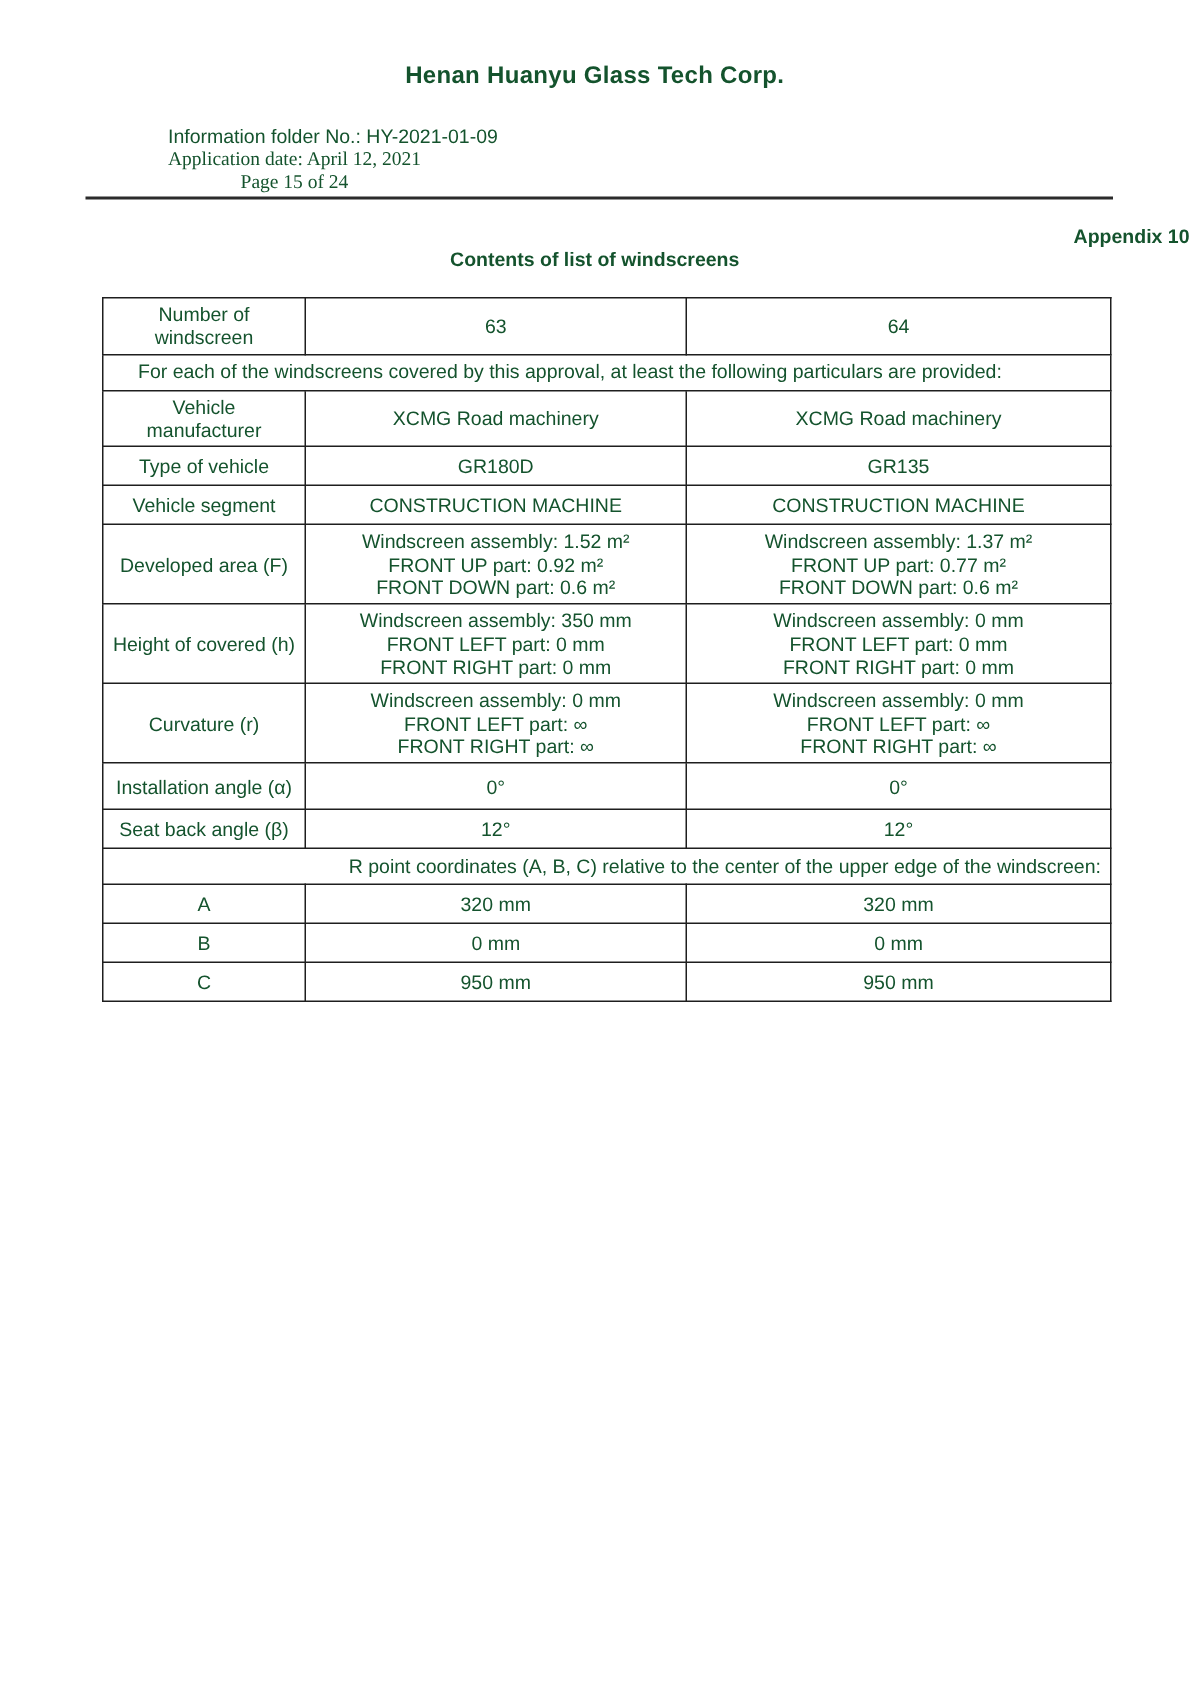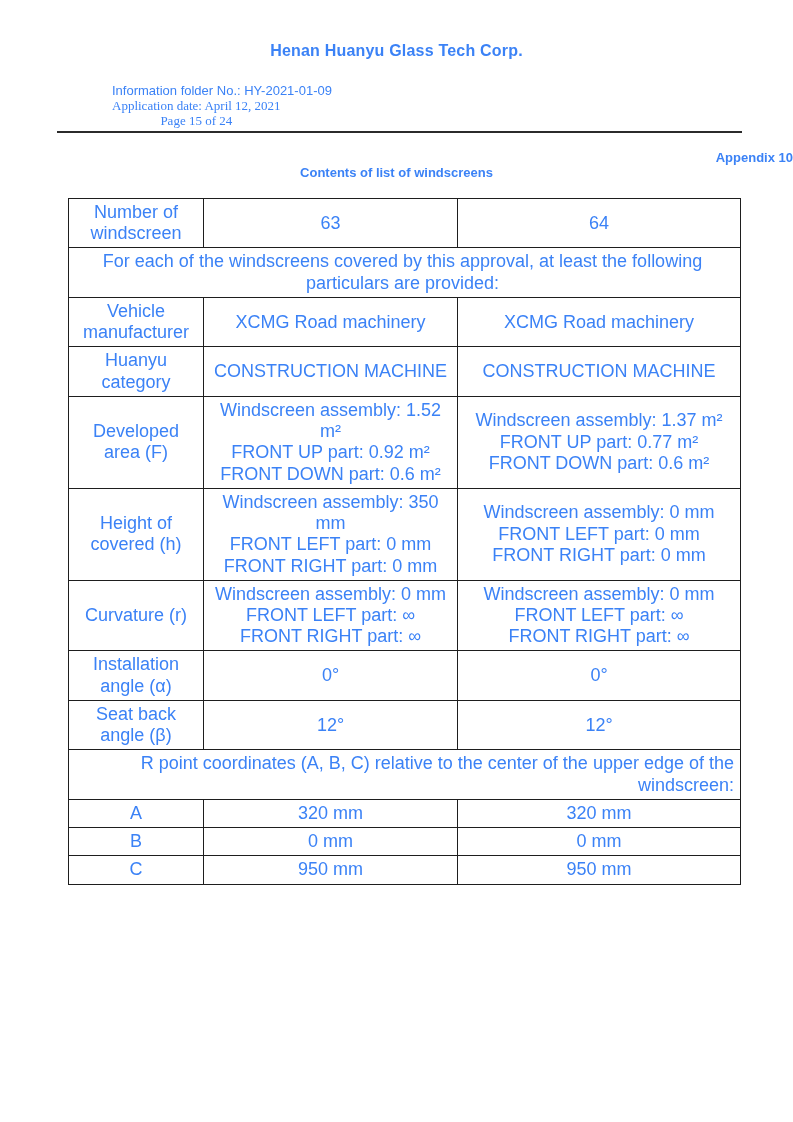--- a/index.html
+++ b/index.html
@@ -3,21 +3,21 @@
 <meta charset="utf-8">
 <style>
   * { box-sizing: border-box; }
   html, body { margin: 0; padding: 0; background: #ffffff; }
   .page {
     position: relative;
     width: 793px;
     height: 1122px;
     background: #ffffff;
     font-family: "Liberation Sans", sans-serif;
-    color: #3b82f6;
+    color: #14532d;
     overflow: hidden;
   }
   .company-title {
     padding-top: 42px;
     text-align: center;
     font-size: 16px;
     font-weight: bold;
     letter-spacing: 0.2px;
   }
   .info-block {
@@ -45,32 +45,32 @@
   .doc-subtitle {
     text-align: center;
     font-size: 13px;
     font-weight: bold;
   }
   table.spec-table {
     margin: 18px 0 0 68px;
     width: 672px;
     border-collapse: collapse;
     table-layout: fixed;
-    font-size: 18px;
+    font-size: 13px;
     line-height: 1.18;
     border-radius: 15px;
   }
   table.spec-table td {
     border: 1px solid #1e1e1e;
     padding: 3px 6px;
     text-align: center;
     vertical-align: middle;
   }
   td.multiline { white-space: pre-line; }
-  td.span-cell.align-left { text-align: center; padding-left: 2px; }
+  td.span-cell.align-left { text-align: left; padding-left: 23px; }
   td.span-cell.align-center { text-align: right; }
   tr.single { height: 26px; }
   tr.spanrow { height: 24px; }
   tr.twoline { height: 31px; }
 </style>
 </head>
 <body>
 
 <div class="page">
 
@@ -104,21 +104,26 @@
         </tr>
         <tr class="spanrow">
           <td colspan="3" class="span-cell align-left">For each of the windscreens covered by this approval, at least the following particulars are provided:</td>
         </tr>
         <tr class="twoline">
           <td>Vehicle manufacturer</td>
           <td>XCMG Road machinery</td>
           <td>XCMG Road machinery</td>
         </tr>
         <tr class="single">
-          <td>Huanyu category</td>
+          <td>Type of vehicle</td>
+          <td>GR180D</td>
+          <td>GR135</td>
+        </tr>
+        <tr class="single">
+          <td>Vehicle segment</td>
           <td>CONSTRUCTION MACHINE</td>
           <td>CONSTRUCTION MACHINE</td>
         </tr>
         <tr class="">
           <td>Developed area (F)</td>
           <td class="multiline">Windscreen assembly: 1.52 m²
 FRONT UP part: 0.92 m²
 FRONT DOWN part: 0.6 m²</td>
           <td class="multiline">Windscreen assembly: 1.37 m²
 FRONT UP part: 0.77 m²

